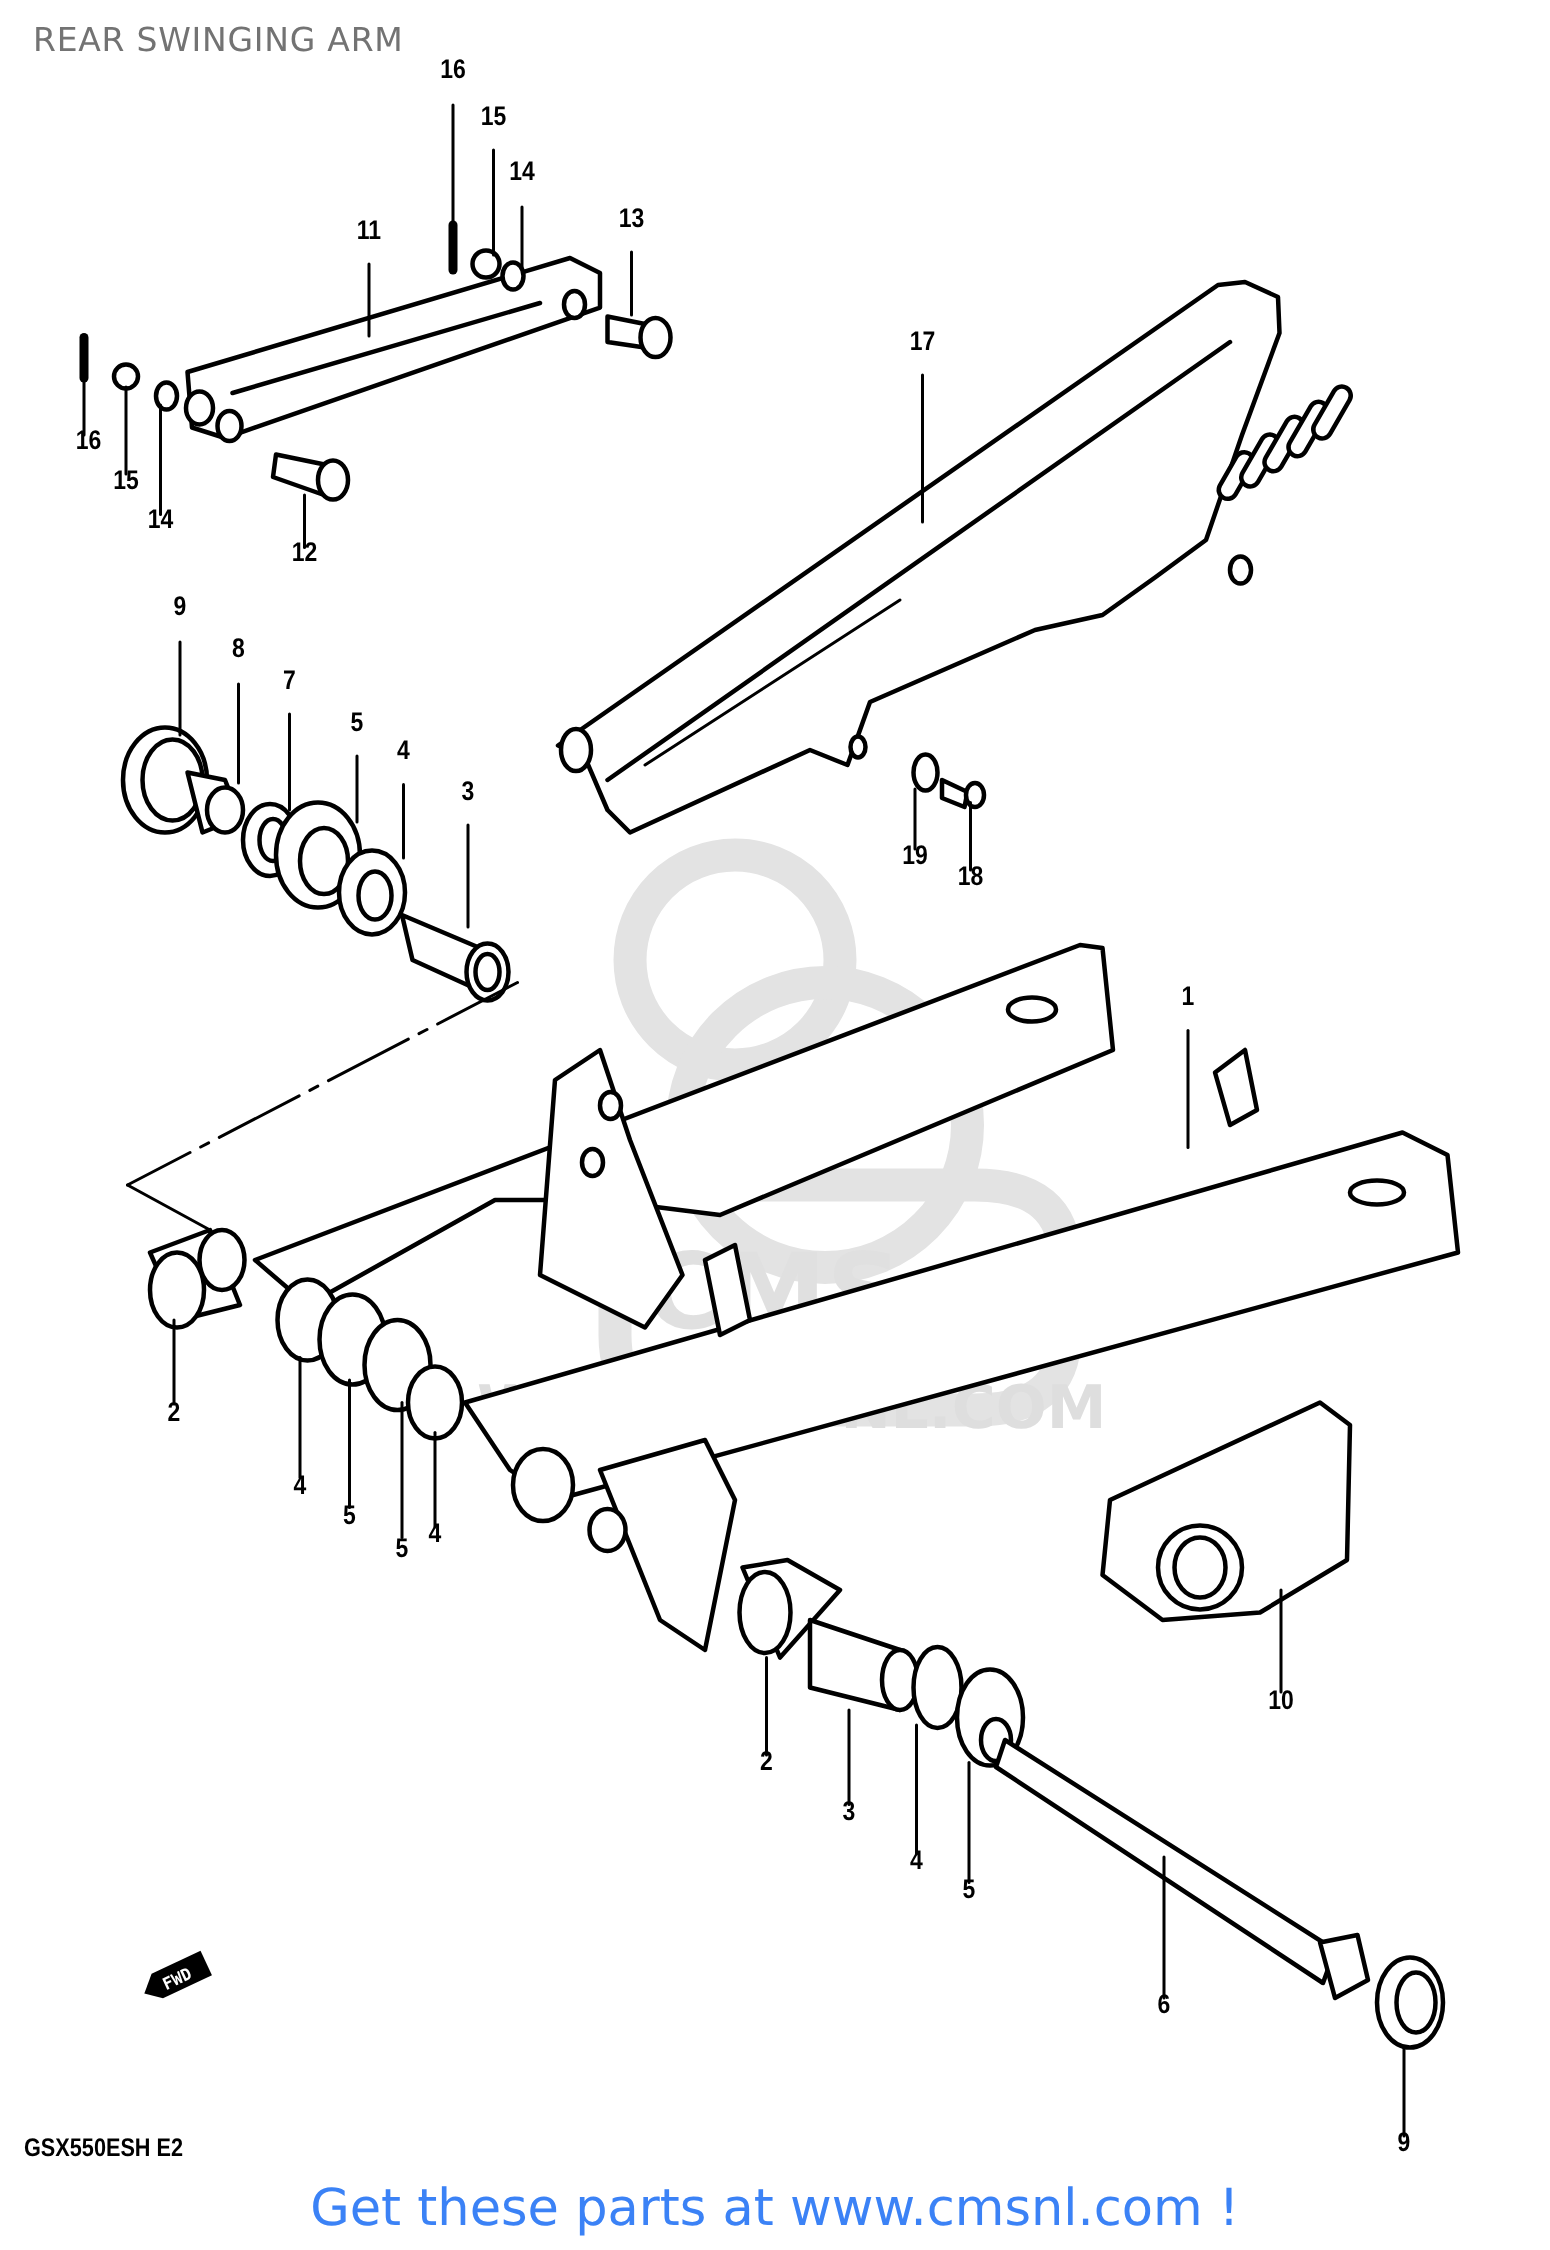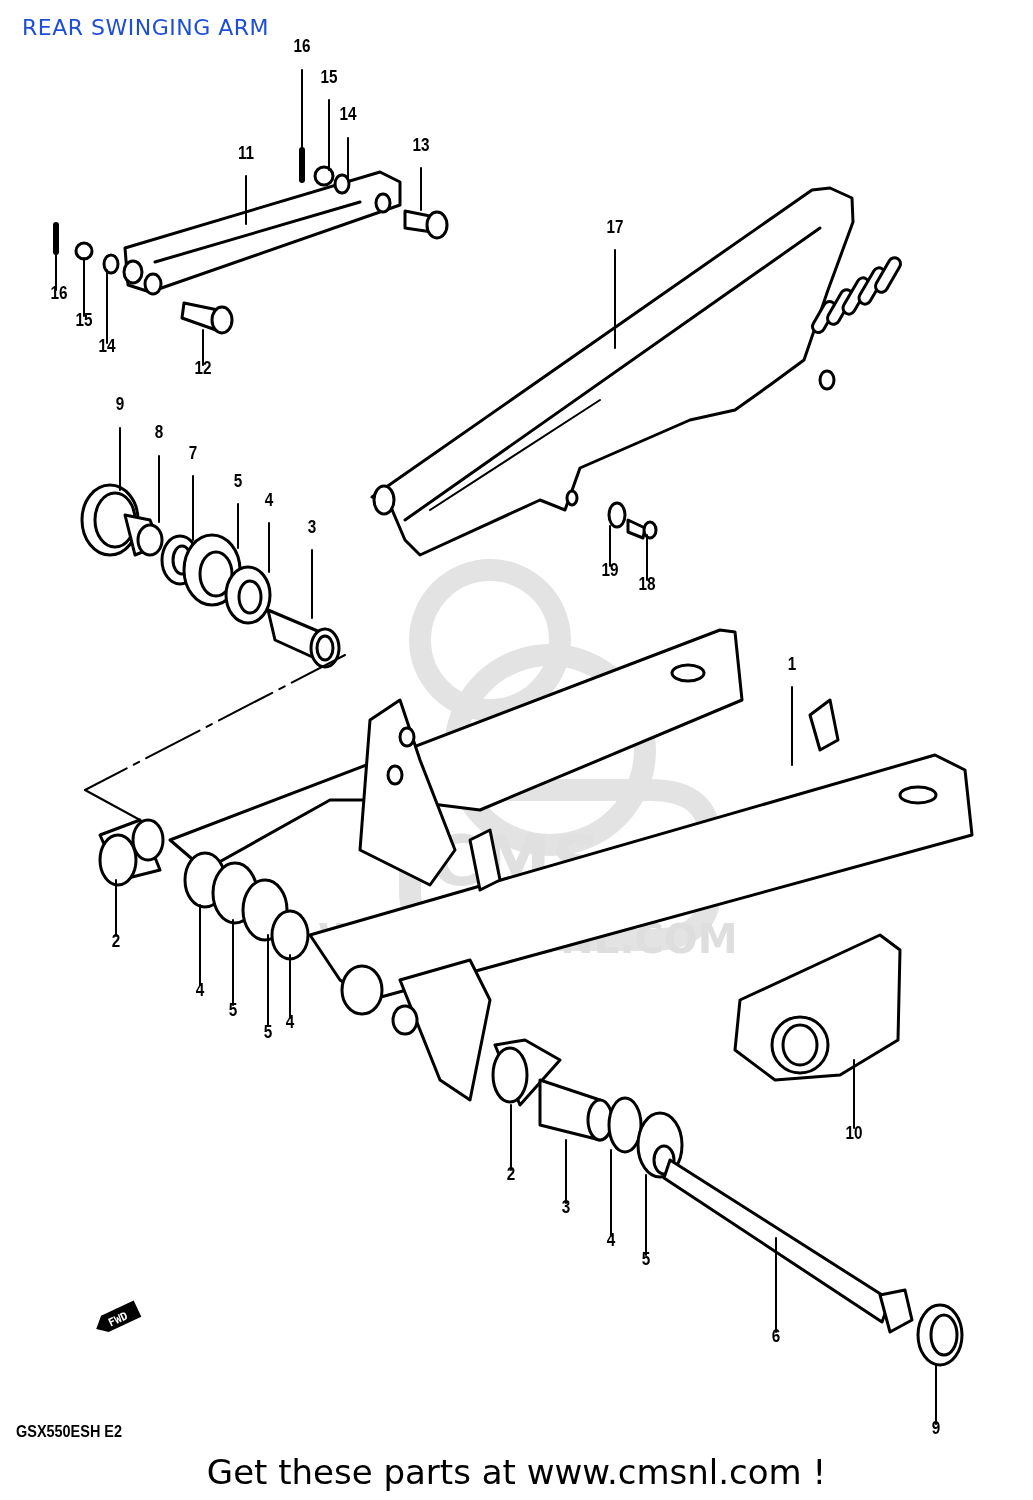--- a/index.html
+++ b/index.html
@@ -1,20 +1,20 @@
 <!DOCTYPE html>
 <html><head>
 <meta charset="utf-8">
 <style>
   html, body { margin: 0; padding: 0; background: #ffffff; }
   body { width: 1033px; height: 1500px; position: relative; overflow: hidden; font-family: "DejaVu Sans", sans-serif; }
-  .title { position: absolute; left: 22px; top: 15px; font-size: 22px; color: #1d4ed8; letter-spacing: 0.5px; font-family: "DejaVu Sans", sans-serif; }
+  .title { position: absolute; left: 22px; top: 15px; font-size: 22px; color: #737373; letter-spacing: 0.5px; font-family: "DejaVu Sans", sans-serif; }
   .model { position: absolute; left: 16px; top: 1422px; font-size: 17px; font-weight: bold; color: #000; font-family: "Liberation Sans", sans-serif; transform: scaleX(0.85); transform-origin: left; }
   .promo { position: absolute; left: 0; width: 1033px; top: 1452px; text-align: center; font-size: 34px; color: #cc0000; font-family: "DejaVu Sans", sans-serif; }
-  .promo a { color: #000000; text-decoration: none; margin-top: 28px; }
+  .promo a { color: #3b82f6; text-decoration: none; margin-top: 28px; }
   svg.diagram { position: absolute; left: 0; top: 0; }
   .callout { position: absolute; font-family: "Liberation Sans", sans-serif; font-weight: bold; font-size: 18px; color: #000; transform: translate(-50%, 0) scaleX(0.85); white-space: nowrap; line-height: 1; }
   .wm { position: absolute; left: 350px; top: 540px; width: 410px; height: 460px; }
   .wm-text { position: absolute; left: 318px; top: 916px; font-size: 40px; font-weight: bold; color: #dedede; font-family: "DejaVu Sans", sans-serif; }
 </style>
 </head>
 <body>
 
 <div class="title">REAR SWINGING ARM</div>
 

